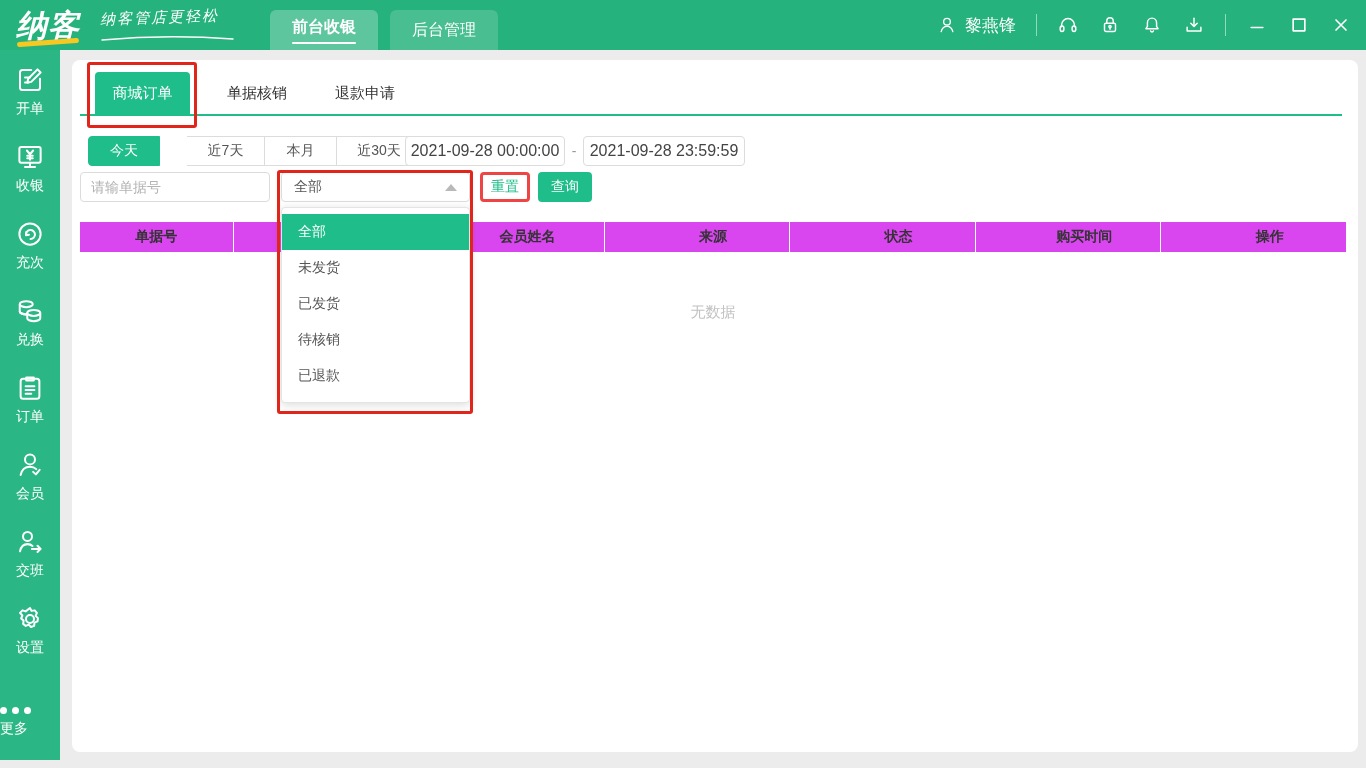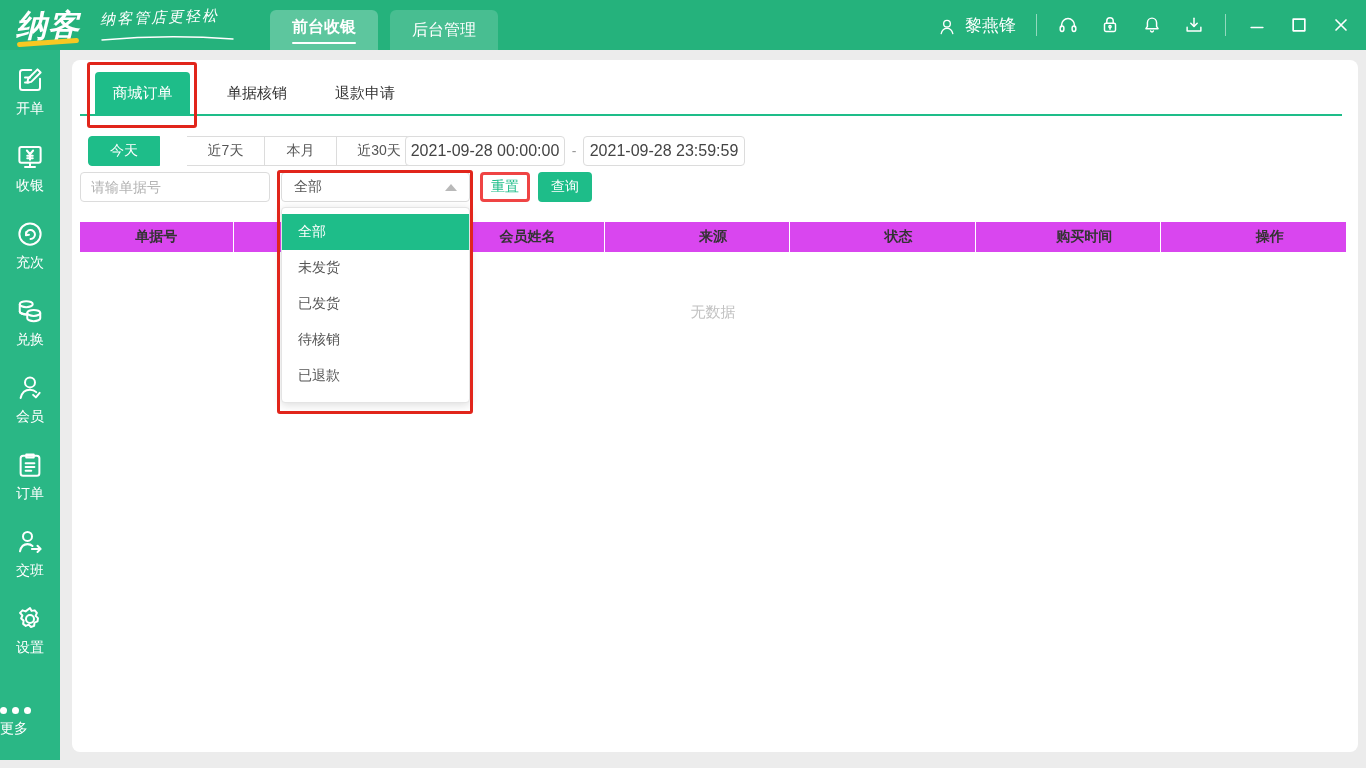--- a/index.html
+++ b/index.html
@@ -11,21 +11,21 @@
   .logo { position:absolute; left:16px; top:5px; font-size:31px; font-weight:bold; font-style:italic; color:#fff; letter-spacing:1px; }
   .logo-swoosh { position:absolute; left:17px; top:40px; width:62px; height:5px; background:#f8c822; border-radius:3px; transform:rotate(-4deg); }
   .slogan-wrap { position:absolute; left:100px; top:8px; width:140px; color:#fff; }
   .slogan { font-style:italic; font-size:15px; letter-spacing:2px; white-space:nowrap; transform:rotate(-2deg); display:block; }
   .slogan-line { display:block; margin-top:6px; width:135px; height:10px; }
   .nav-tabs { position:absolute; left:270px; bottom:0; display:flex; gap:12px; }
   .nav-tab { height:40px; padding:0 22px; display:flex; flex-direction:column; justify-content:center; align-items:center; border-radius:6px 6px 0 0; background:rgba(255,255,255,0.16); color:#fff; font-size:16px; cursor:pointer; }
   .nav-tab.active { background:rgba(255,255,255,0.26); font-weight:bold; }
   .nav-tab.active .nav-underline { width:100%; height:2px; background:#fff; margin-top:4px; border-radius:1px; }
   .top-right { position:absolute; right:14px; top:0; height:50px; display:flex; align-items:center; gap:20px; color:#fff; }
-  .top-right .user { display:flex; align-items:flex-end; gap:8px; font-size:17px; }
+  .top-right .user { display:flex; align-items:center; gap:8px; font-size:17px; }
   .tb-divider { width:1px; height:22px; background:rgba(255,255,255,0.5); }
   .tb-icon { width:22px; height:22px; display:flex; align-items:center; justify-content:center; cursor:pointer; }
   .tb-icon svg { display:block; }
 
   
   .sidebar { position:absolute; left:0; top:50px; width:60px; height:710px; background:#2ab785; z-index:20; display:flex; flex-direction:column; align-items:center; padding-top:14px; }
   .side-item { width:60px; height:77px; display:flex; flex-direction:column; align-items:center; justify-content:flex-start; color:#fff; cursor:pointer; }
   .side-item .s-icon { width:32px; height:32px; display:flex; align-items:center; justify-content:center; }
   .side-item .s-label { font-size:14px; margin-top:4px;font-family:Liberation Serif, serif; }
   .side-more { position:absolute; bottom:22px; left:0; width:60px; display:flex; flex-direction:column; align-items:flex-start; color:#fff; cursor:pointer; }
@@ -196,35 +196,35 @@
           <path d="M3.8 12.3c0 1.3 2.3 2.4 5.2 2.4"></path>
           <ellipse cx="15" cy="13.5" rx="5.2" ry="2.4"></ellipse>
           <path d="M9.8 13.5v4.2c0 1.3 2.3 2.4 5.2 2.4s5.2-1.1 5.2-2.4v-4.2"></path>
         </svg>
     </span>
     <span class="s-label">兑换</span>
   </div>
   <div class="side-item">
     <span class="s-icon">
       <svg width="30" height="30" viewBox="0 0 24 24">
-          <circle cx="12" cy="7.5" r="4"></circle>
-          <path d="M4.5 20c1-4.5 3.8-6.6 7.5-6.6 2 0 3.7.6 5 1.9M14.5 17.5l2.2 2 3-3.6"></path>
-        </svg>
-    </span>
-    <span class="s-label">会员</span>
-  </div>
-  <div class="side-item">
-    <span class="s-icon">
-      <svg width="30" height="30" viewBox="0 0 24 24">
           <rect x="4.5" y="4.5" width="15" height="16" rx="2"></rect>
           <path d="M9 3.5h6v2.5H9z"></path>
           <path d="M8.5 10.5h7M8.5 13.5h7M8.5 16.5h4.5"></path>
         </svg>
     </span>
     <span class="s-label">订单</span>
+  </div>
+  <div class="side-item">
+    <span class="s-icon">
+      <svg width="30" height="30" viewBox="0 0 24 24">
+          <circle cx="12" cy="7.5" r="4"></circle>
+          <path d="M4.5 20c1-4.5 3.8-6.6 7.5-6.6 2 0 3.7.6 5 1.9M14.5 17.5l2.2 2 3-3.6"></path>
+        </svg>
+    </span>
+    <span class="s-label">会员</span>
   </div>
   <div class="side-item">
     <span class="s-icon">
       <svg width="30" height="30" viewBox="0 0 24 24">
           <circle cx="10" cy="7.5" r="3.6"></circle>
           <path d="M4 19.5c.8-3.8 3-5.8 6-5.8 1.6 0 3 .5 4 1.5"></path>
           <path d="M13.5 17.5h7M18 15l2.5 2.5L18 20"></path>
         </svg>
     </span>
     <span class="s-label">交班</span>

